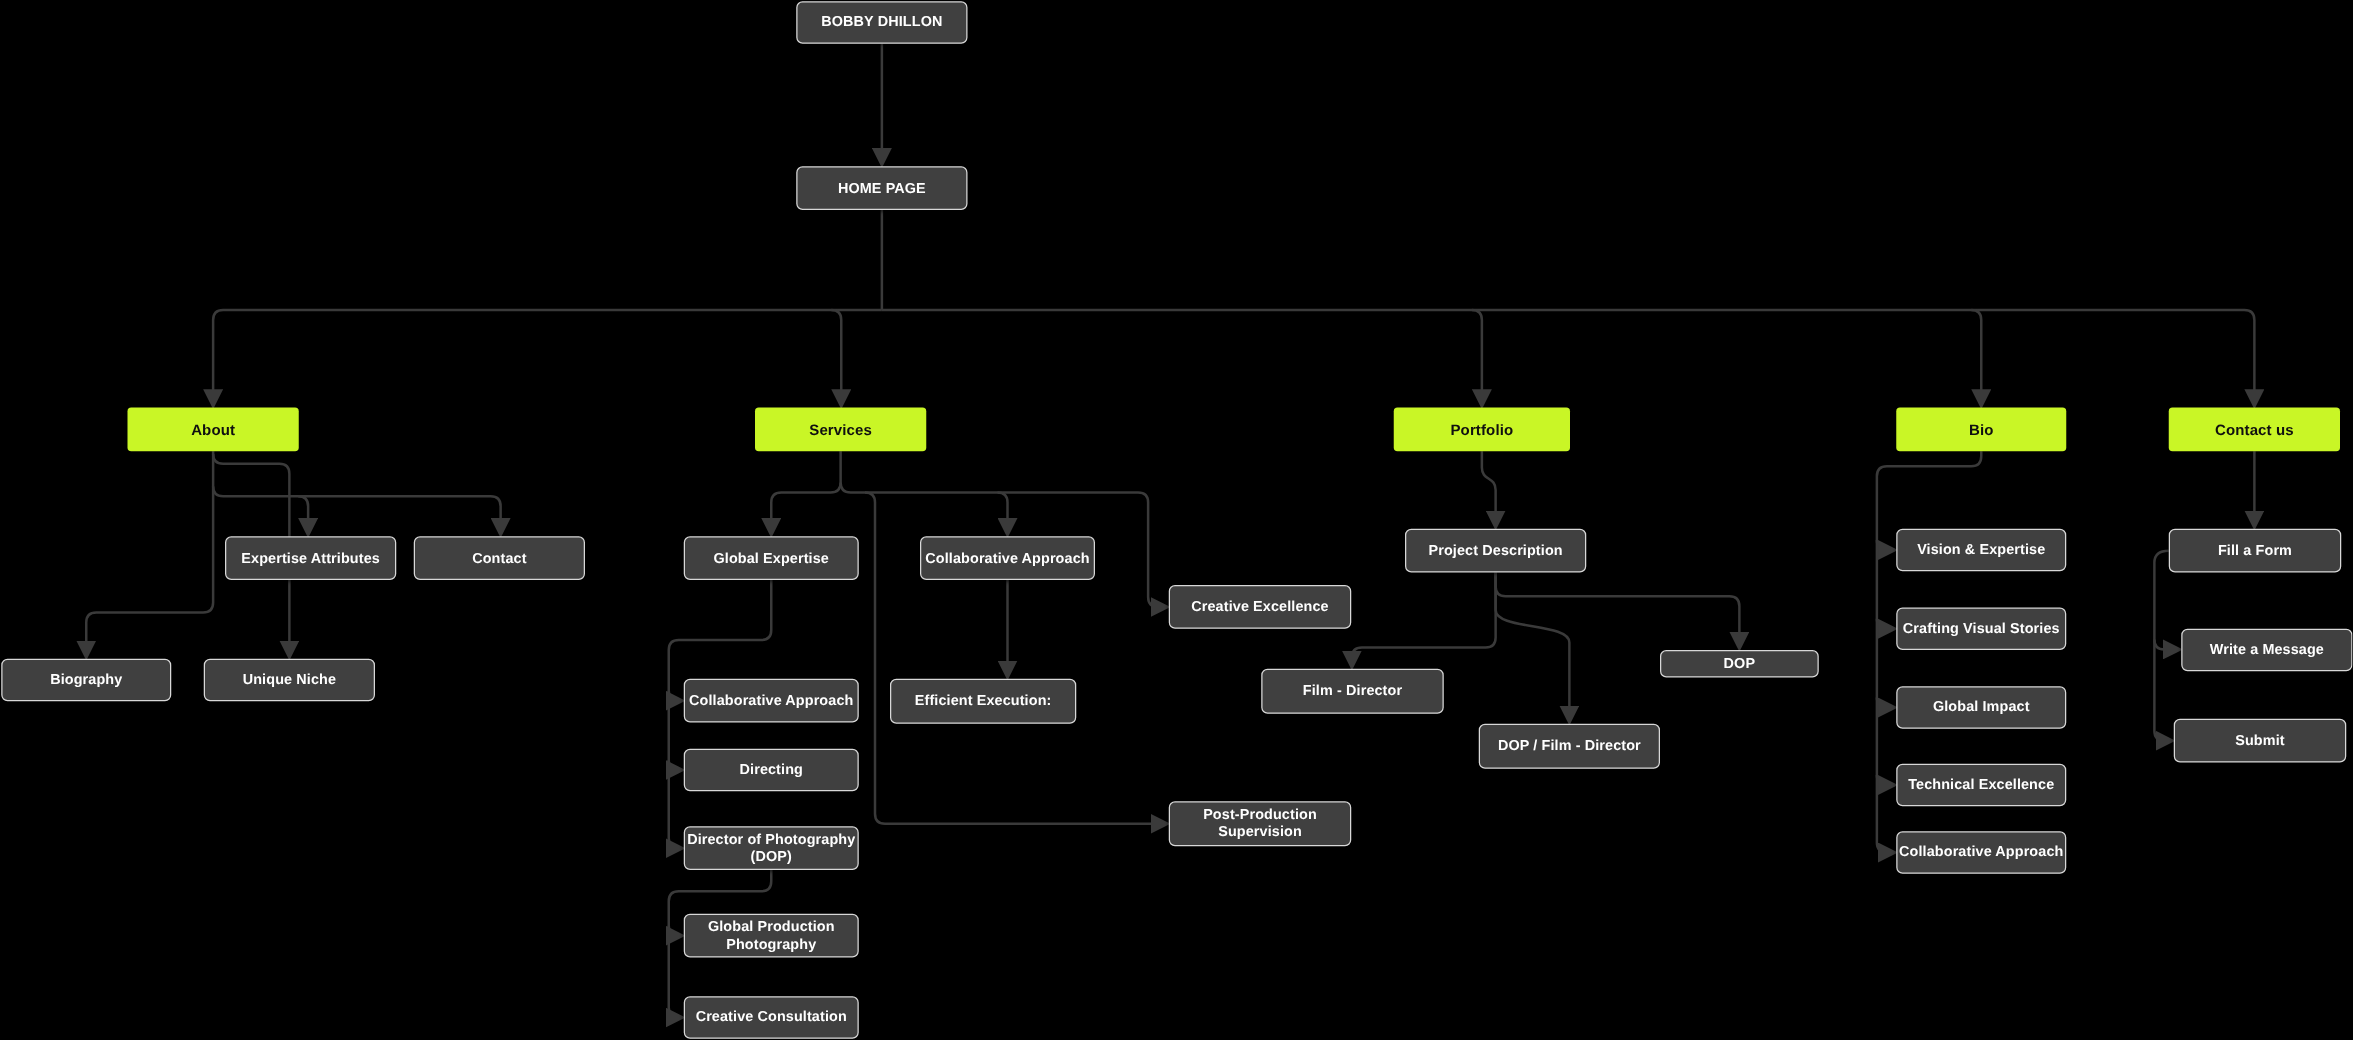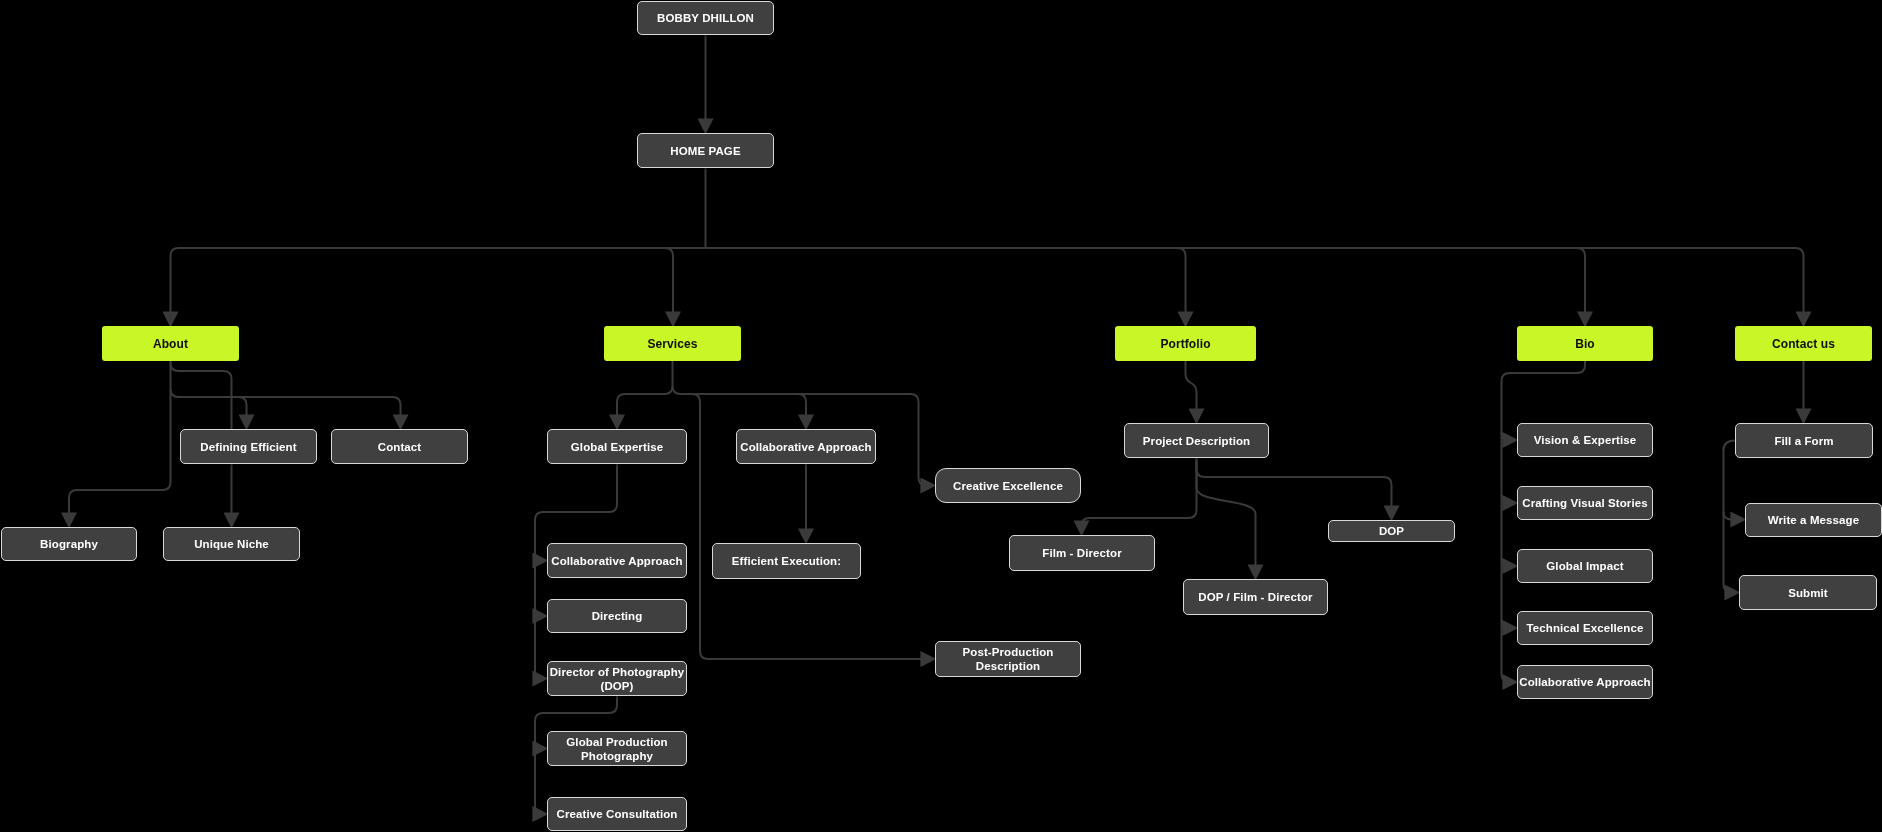--- a/index.html
+++ b/index.html
@@ -112,38 +112,38 @@
     <div class="node accent" style="left: 1115px; top: 326px; width: 141px; height: 35px;">
       <span>Portfolio</span>
     </div>
     <div class="node accent" style="left: 1517px; top: 326px; width: 136px; height: 35px;">
       <span>Bio</span>
     </div>
     <div class="node accent" style="left: 1735px; top: 326px; width: 137px; height: 35px;">
       <span>Contact us</span>
     </div>
     <div class="node default" style="left: 180px; top: 429px; width: 137px; height: 35px;">
-      <span>Defining Efficient</span>
+      <span>Expertise Attributes</span>
     </div>
     <div class="node default" style="left: 331px; top: 429px; width: 137px; height: 35px;">
       <span>Contact</span>
     </div>
     <div class="node default" style="left: 1px; top: 527px; width: 136px; height: 34px;">
       <span>Biography</span>
     </div>
     <div class="node default" style="left: 163px; top: 527px; width: 137px; height: 34px;">
       <span>Unique Niche</span>
     </div>
     <div class="node default" style="left: 547px; top: 429px; width: 140px; height: 35px;">
       <span>Global Expertise</span>
     </div>
     <div class="node default" style="left: 736px; top: 429px; width: 140px; height: 35px;">
       <span>Collaborative Approach</span>
     </div>
-    <div class="node default" style="left: 935px; top: 468px; width: 146px; height: 35px; border-radius: 11px;">
+    <div class="node default" style="left: 935px; top: 468px; width: 146px; height: 35px;">
       <span>Creative Excellence</span>
     </div>
     <div class="node default" style="left: 712px; top: 543px; width: 149px; height: 36px;">
       <span>Efficient Execution:</span>
     </div>
     <div class="node default" style="left: 547px; top: 543px; width: 140px; height: 35px;">
       <span>Collaborative Approach</span>
     </div>
     <div class="node default" style="left: 547px; top: 599px; width: 140px; height: 34px;">
       <span>Directing</span>
@@ -154,21 +154,21 @@
     </div>
     <div class="node default" style="left: 547px; top: 731px; width: 140px; height: 35px;">
       <span>Global Production</span>
       <span>Photography</span>
     </div>
     <div class="node default" style="left: 547px; top: 797px; width: 140px; height: 34px;">
       <span>Creative Consultation</span>
     </div>
     <div class="node default" style="left: 935px; top: 641px; width: 146px; height: 36px;">
       <span>Post-Production</span>
-      <span>Description</span>
+      <span>Supervision</span>
     </div>
     <div class="node default" style="left: 1124px; top: 423px; width: 145px; height: 35px;">
       <span>Project Description</span>
     </div>
     <div class="node default" style="left: 1009px; top: 535px; width: 146px; height: 36px;">
       <span>Film - Director</span>
     </div>
     <div class="node default" style="left: 1183px; top: 579px; width: 145px; height: 36px;">
       <span>DOP / Film - Director</span>
     </div>

